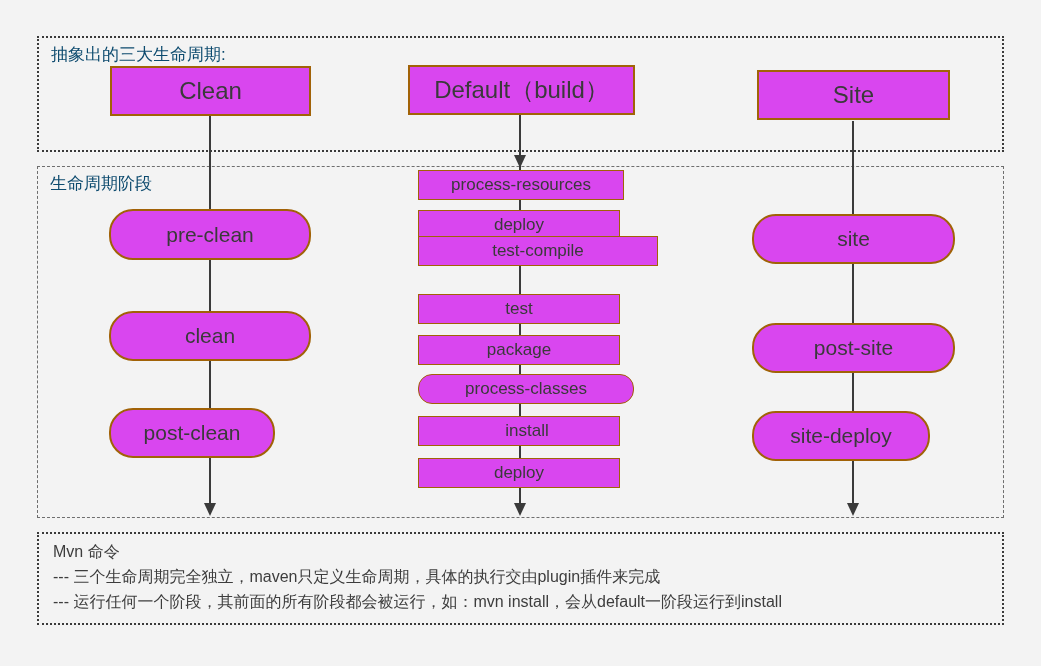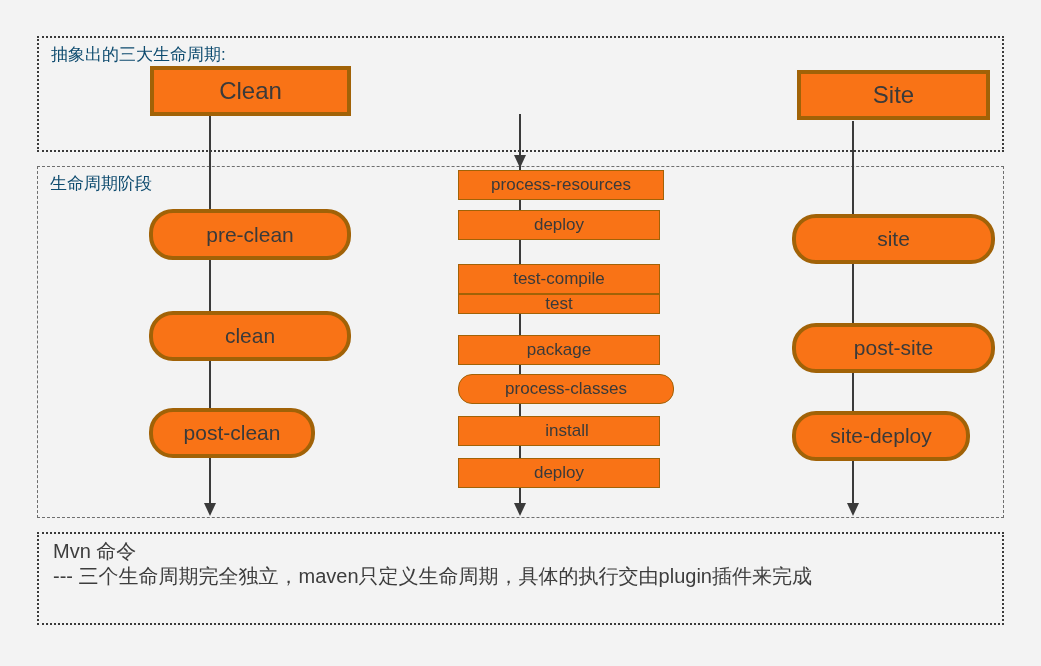--- a/index.html
+++ b/index.html
@@ -27,29 +27,28 @@
     position: absolute;
     top: 5px;
     left: 12px;
     font-size: 17px;
     color: #0c4a6e;
     white-space: nowrap;
   }
   .node {
     position: absolute;
     box-sizing: border-box;
-    background: #f97316;
-    border: 4px solid #a16207;
+    background: #d946ef;
+    border: 2px solid #a16207;
     display: flex;
     align-items: center;
     justify-content: center;
     color: #3a3a3a;
     z-index: 3;
     white-space: nowrap;
-    margin-left: 40px;
   }
   .node-lg { font-size: 24px; }
   .node-md { font-size: 21px; border-radius: 24px; }
   .node-sm { font-size: 17px; border-width: 1.5px; }
   .vline {
     position: absolute;
     width: 2px;
     background: #3a3a3a;
     z-index: 2;
   }
@@ -60,21 +59,21 @@
     border-left: 6px solid transparent;
     border-right: 6px solid transparent;
     border-top: 13px solid #3a3a3a;
     z-index: 2;
   }
   .notes {
     position: absolute;
     top: 5px;
     left: 14px;
     right: 10px;
-    font-size: 20px;
+    font-size: 16px;
     line-height: 25px;
     color: #3d3d3d;
   }
   .notes div { white-space: nowrap; }
 </style>
 </head>
 <body>
 
 <div class="canvas">
 
@@ -83,43 +82,45 @@
   </section>
 
   <section class="panel panel-dashed" style="left:37px; top:166px; width:967px; height:352px;">
     <div class="panel-label">生命周期阶段</div>
   </section>
 
   <section class="panel panel-dotted" style="left:37px; top:532px; width:967px; height:93px;">
     <div class="notes">
       <div>Mvn 命令</div>
       <div>--- 三个生命周期完全独立，maven只定义生命周期，具体的执行交由plugin插件来完成</div>
+      <div>--- 运行任何一个阶段，其前面的所有阶段都会被运行，如：mvn install，会从default一阶段运行到install</div>
     </div>
   </section>
 
   <div class="vline" style="left:209px; top:116px; height:390px;"></div>
   <div class="vline" style="left:519px; top:114px; height:392px;"></div>
   <div class="vline" style="left:852px; top:121px; height:385px;"></div>
 
   <div class="arrow" style="left:514px; top:155px;"></div>
   <div class="arrow" style="left:204px; top:503px;"></div>
   <div class="arrow" style="left:514px; top:503px;"></div>
   <div class="arrow" style="left:847px; top:503px;"></div>
 
   <div class="node node-lg" style="left:110px; top:66px; width:201px; height:50px;">Clean</div>
+  <div class="node node-lg" style="left:408px; top:65px; width:227px; height:50px;">Default（build）</div>
   <div class="node node-lg" style="left:757px; top:70px; width:193px; height:50px;">Site</div>
 
   <div class="node node-md" style="left:109px; top:209px; width:202px; height:51px;">pre-clean</div>
   <div class="node node-md" style="left:109px; top:311px; width:202px; height:50px;">clean</div>
   <div class="node node-md" style="left:109px; top:408px; width:166px; height:50px;text-align:right;">post-clean</div>
 
   <div class="node node-sm" style="left:418px; top:170px; width:206px; height:30px;">process-resources</div>
   <div class="node node-sm" style="left:418px; top:210px; width:202px; height:30px;">deploy</div>
-  <div class="node node-sm" style="left:418px; top:264px; width:202px; height:30px;">test-compile</div>
-  <div class="node node-sm" style="left:418px; top:294px; width:202px; height:20px;">test</div>
+  <div class="node node-sm" style="left:418px; top:236px; width:240px; height:30px;">test-compile</div>
+  <div class="node node-sm" style="left:418px; top:294px; width:202px; height:30px;">test</div>
   <div class="node node-sm" style="left:418px; top:335px; width:202px; height:30px;">package</div>
   <div class="node node-sm" style="left:418px; top:374px; width:216px; height:30px;border-radius:14px;">process-classes</div>
   <div class="node node-sm" style="left:418px; top:416px; width:202px; height:30px;padding-left:16px;">install</div>
   <div class="node node-sm" style="left:418px; top:458px; width:202px; height:30px;text-align:right;">deploy</div>
 
   <div class="node node-md" style="left:752px; top:214px; width:203px; height:50px;">site</div>
   <div class="node node-md" style="left:752px; top:323px; width:203px; height:50px;">post-site</div>
   <div class="node node-md" style="left:752px; top:411px; width:178px; height:50px;">site-deploy</div>
 
 </div>

